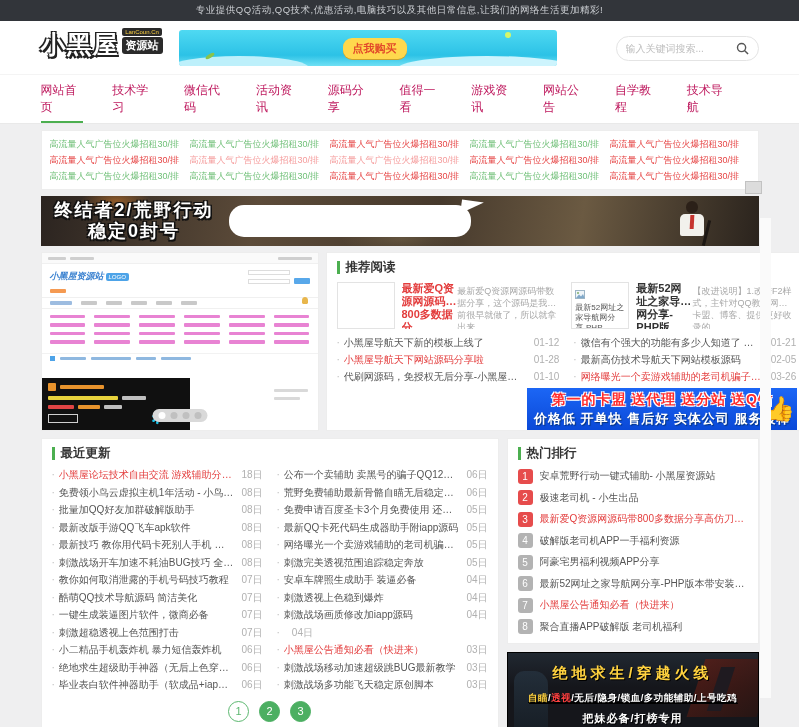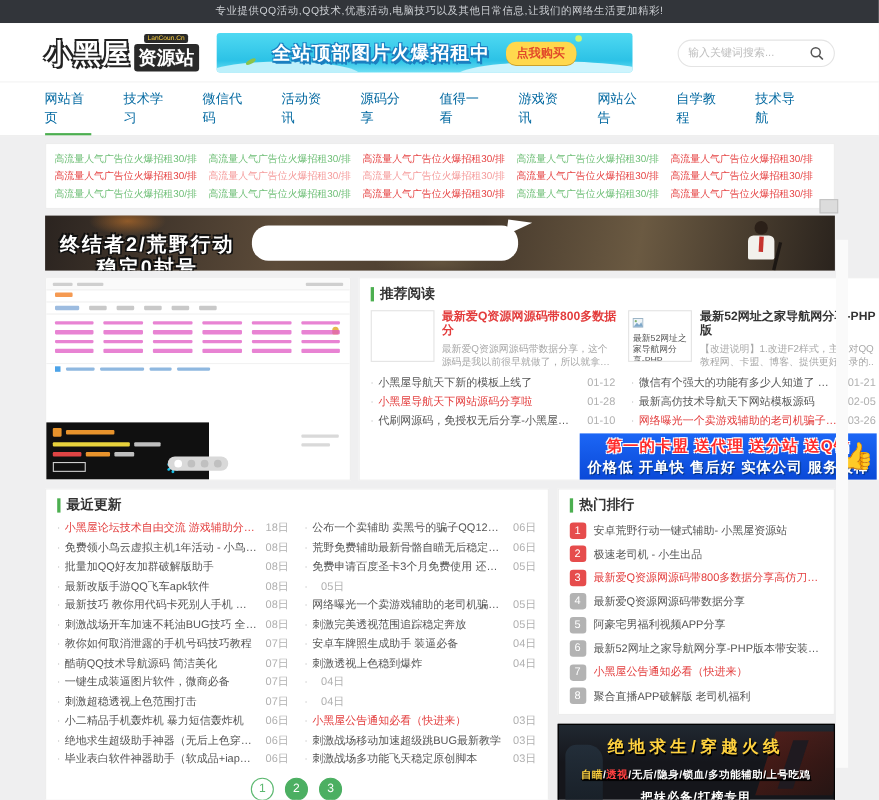--- a/index.html
+++ b/index.html
@@ -7,27 +7,27 @@
   body { background:#efeff0; font-family:"Liberation Sans","DejaVu Sans",sans-serif; position:relative; }
   a { text-decoration:none; cursor:pointer; }
 
   
   .topbar { height:21px; background:#32353a; display:flex; align-items:center; justify-content:center; }
   .topbar span { color:#cdd0d4; font-size:9.5px; letter-spacing:.5px; }
 
   
   .header { background:#fff; padding:7px 0 6px; }
   .header-inner { width:718px; margin:0 auto; display:flex; align-items:center; }
-  .logo { display:flex; align-items:center; height:40px; }
+  .logo { display:flex; align-items:flex-start; height:40px; }
   .logo-main { font-size:25px; font-weight:bold; color:#fff;
       text-shadow:-1.5px -1.5px 0 #222,1.5px -1.5px 0 #222,-1.5px 1.5px 0 #222,1.5px 1.5px 0 #222,2px 2px 0 #222;
       letter-spacing:1px; }
   .logo-right { display:flex; flex-direction:column; align-items:center; margin-left:3px; }
   .logo-domain { font-size:6px; color:#ffd23f; background:#2a2a2a; padding:1px 3px; border-radius:2px; }
-  .logo-sub { margin-top:1px; font-size:17px; font-weight:bold; color:#fff; background:#2a2a2a; padding:1px 4px; border-radius:3px; }
+  .logo-sub { margin-top:1px; font-size:11px; font-weight:bold; color:#fff; background:#2a2a2a; padding:1px 4px; border-radius:3px; }
 
   .top-banner { margin-left:16px; width:378px; height:36px; border-radius:3px; position:relative; overflow:hidden;
       background:linear-gradient(180deg,#4fd9f2 0%,#2cc2e6 70%,#6fe0f4 100%);
       display:flex; align-items:center; justify-content:center; }
   .top-banner:before { content:""; position:absolute; left:-10px; bottom:-14px; width:140px; height:24px; background:#bdf0fb; border-radius:50%; }
   .top-banner:after  { content:""; position:absolute; right:-20px; bottom:-16px; width:180px; height:26px; background:#cdf4fd; border-radius:50%; }
   .tb-text { position:relative; z-index:2; color:#fff; font-weight:bold; font-size:17px; letter-spacing:1px;
       text-shadow:-1px -1px 0 #1b7fc0,1px -1px 0 #1b7fc0,-1px 1px 0 #1b7fc0,1px 1px 0 #1b7fc0,2px 2px 0 #1b7fc0; }
   .tb-btn { position:relative; z-index:2; margin-left:14px; background:#ffd84d; color:#e2492a; font-size:11px; font-weight:bold;
       border-radius:9px; padding:3px 10px; box-shadow:0 1px 0 #caa12d; white-space:nowrap; }
@@ -36,40 +36,40 @@
 
   .search { margin-left:auto; width:143px; height:25px; border:1px solid #e4e4e4; border-radius:13px; background:#fff;
       display:flex; align-items:center; padding:0 9px; }
   .search input { border:none; outline:none; flex:1; font-size:10px; color:#666; min-width:0; background:transparent; font-family:inherit; }
   .search input::placeholder { color:#bdbdbd; }
   .search svg { flex:none; }
 
   
   .nav { background:#fff; border-top:1px solid #f4f4f4; border-bottom:1px solid #e9e9e9; }
   .nav-inner { width:718px; margin:0 auto; display:flex; }
-  .nav-item { font-size:12px; color:#0369a1; padding:7px 0 5px; margin-right:29px; border-bottom:2px solid transparent; }
+  .nav-item { font-size:12px; color:#be185d; padding:7px 0 5px; margin-right:29px; border-bottom:2px solid transparent; }
   .nav-item.active { border-bottom-color:#4caf50; }
 
   
   .container { width:718px; margin:6px auto 0; }
   .card { background:#fff; border:1px solid #ededed; }
 
   
   .ad-card { padding:5px 8px; margin-bottom:6px; position:relative; }
   .ad-row { display:flex; }
   .ad-link { flex:1; font-size:9px; line-height:16px; white-space:nowrap; overflow:hidden; }
   .c-red { color:#e64545; } .c-salmon { color:#f59c9c; } .c-green { color:#6fbf77; }
   .ad-corner { position:absolute; right:-4px; bottom:-5px; width:17px; height:13px; background:#dcdcdc; border:1px solid #c2c2c2; }
 
   
   .game-banner { display:block; height:50px; margin-bottom:6px; position:relative; overflow:hidden;
       background:linear-gradient(100deg,#2b2420 0%,#5c4b39 30%,#46392c 55%,#6b5a42 75%,#2a231d 100%); }
   .game-banner:before { content:""; position:absolute; left:40px; top:-8px; width:70px; height:26px; background:radial-gradient(closest-side,#c8762a,transparent); opacity:.6; }
   .game-banner:after { content:""; position:absolute; left:300px; top:28px; width:120px; height:30px; background:radial-gradient(closest-side,#7a6a4d,transparent); opacity:.5; }
-  .gb-text { position:absolute; left:14px; top:16px; text-align:center; z-index:3; }
+  .gb-text { position:absolute; left:14px; top:4px; text-align:center; z-index:3; }
   .gb-text div { color:#fff; font-weight:bold; font-size:18px; line-height:21px; letter-spacing:2px;
       text-shadow:-1.5px -1.5px 0 #111,1.5px -1.5px 0 #111,-1.5px 1.5px 0 #111,1.5px 1.5px 0 #111; }
   .gb-bubble { position:absolute; left:188px; top:9px; width:242px; height:32px; background:#fff; border-radius:15px; z-index:2; }
   .gb-bubble:after { content:""; position:absolute; right:-12px; top:-4px; width:0; height:0;
       border-left:22px solid #fff; border-bottom:14px solid transparent; transform:rotate(8deg); }
   .gb-char { position:absolute; right:52px; top:5px; width:30px; height:44px; z-index:2; }
   .gb-head { width:12px; height:12px; border-radius:50% 50% 45% 45%; background:#2b2018; margin:0 auto; }
   .gb-shirt { width:24px; height:22px; background:#f2f1ec; border-radius:5px 5px 2px 2px; margin:1px auto 0; position:relative; }
   .gb-tie { position:absolute; left:10px; top:1px; width:4px; height:14px; background:#c6342e; transform:rotate(3deg); }
   .gb-gun { position:absolute; right:-4px; top:6px; width:3px; height:26px; background:#1c1713; transform:rotate(14deg); }
@@ -118,21 +118,21 @@
 
   .featured { display:flex; margin-top:6px; gap:10px; }
   .feat { width:50%; display:flex; min-width:0; }
   .thumb { width:58px; height:47px; border:1px solid #e3e3e3; margin-right:7px; flex:none; position:relative; overflow:hidden; background:#fff; }
   .ta-top { height:7px; background:#cfe3f5; border-bottom:1px solid #b8d2ea; }
   .ta-line { height:2.5px; background:#d8d8d8; margin:4px 5px 0; border-radius:1px; }
   .ta-line.b { background:#a9c6e4; }
   .thumb-b { padding:2px 3px; }
   .tb-alt { font-size:8px; color:#555; line-height:10px; display:block; }
   .broken-ico { display:inline-block; vertical-align:middle; margin-right:1px; }
-  .feat-body { min-width:0; display:flex; flex-direction:column; }
+  .feat-body { min-width:0; display:flex; flex-direction:row; }
   .feat-title { font-size:11px; font-weight:bold; color:#333; line-height:13px; display:-webkit-box; -webkit-line-clamp:2; -webkit-box-orient:vertical; overflow:hidden; }
   .feat-title.red { color:#e33c3c; }
   .feat-desc { margin-top:3px; font-size:9px; color:#a8a8a8; line-height:12px; display:-webkit-box; -webkit-line-clamp:2; -webkit-box-orient:vertical; overflow:hidden; }
 
   .rec-lists { display:flex; margin-top:5px; gap:14px; }
   .rlist { width:50%; min-width:0; }
   .litem { display:flex; align-items:center; font-size:10px; line-height:17px; color:#555; }
   .litem .dt { color:#bbb; margin-right:4px; flex:none; }
   .litem .tx { flex:1; overflow:hidden; text-overflow:ellipsis; white-space:nowrap; color:#555; }
   .litem .tx.red { color:#e33c3c; }
@@ -190,21 +190,20 @@
     <a class="logo">
       <span class="logo-main">小黑屋</span>
       <span class="logo-right">
         <span class="logo-domain">LanCoun.Cn</span>
         <span class="logo-sub">资源站</span>
       </span>
     </a>
     <a class="top-banner">
       <span class="tb-leaf"></span>
       <span class="tb-star"></span>
-      <span class="tb-text">全站顶部图片火爆招租中</span>
       <span class="tb-btn">点我购买</span>
     </a>
     <div class="search">
       <input placeholder="输入关键词搜索..." style="">
       <svg width="13" height="13" viewBox="0 0 14 14">
         <circle cx="6" cy="6" r="4.4" fill="none" stroke="#555" stroke-width="1.5"></circle>
         <line x1="9.4" y1="9.4" x2="13" y2="13" stroke="#555" stroke-width="1.6"></line>
       </svg>
     </div>
   </div>
@@ -266,20 +265,34 @@
         </div>
     </div>
   </a>
 
   <div class="row1">
     <div class="card carousel-card">
       <div class="mini-top">
         <i class="mini-dash" style="width:18px"></i>
           <i class="mini-dash" style="width:24px"></i>
         <i class="mini-dash" style="width:34px;margin-left:auto"></i>
+      </div>
+      <div class="mini-logo-row">
+        <span class="mini-logo">小黑屋资源站</span>
+        <span class="mini-logo-badge">LOGO</span>
+        <span class="mini-login">
+          <span class="fld">
+              <i></i>
+              <b style="visibility:hidden"></b>
+            </span>
+          <span class="fld">
+              <i></i>
+              <b></b>
+            </span>
+        </span>
       </div>
       <div class="mini-orange"></div>
       <div class="mini-bell"></div>
       <div class="mini-toolbar">
         <i></i>
           <i></i>
           <i></i>
           <i></i>
           <i></i>
           <i></i>
@@ -517,20 +530,21 @@
               <span class="tx">荒野免费辅助最新骨骼自瞄无后稳定大号</span>
               <span class="dd">06日</span>
             </a>
             <a class="litem">
               <span class="dt">·</span>
               <span class="tx">免费申请百度圣卡3个月免费使用 还送爱奇艺</span>
               <span class="dd">05日</span>
             </a>
             <a class="litem">
               <span class="dt">·</span>
+              <span class="tx">最新QQ卡死代码生成器助手附iapp源码</span>
               <span class="dd">05日</span>
             </a>
             <a class="litem">
               <span class="dt">·</span>
               <span class="tx">网络曝光一个卖游戏辅助的老司机骗子QQ</span>
               <span class="dd">05日</span>
             </a>
             <a class="litem">
               <span class="dt">·</span>
               <span class="tx">刺激完美透视范围追踪稳定奔放</span>
@@ -541,20 +555,21 @@
               <span class="tx">安卓车牌照生成助手 装逼必备</span>
               <span class="dd">04日</span>
             </a>
             <a class="litem">
               <span class="dt">·</span>
               <span class="tx">刺激透视上色稳到爆炸</span>
               <span class="dd">04日</span>
             </a>
             <a class="litem">
               <span class="dt">·</span>
+              <span class="tx">刺激战场画质修改加iapp源码</span>
               <span class="dd">04日</span>
             </a>
             <a class="litem">
               <span class="dt">·</span>
               <span class="dd">04日</span>
             </a>
             <a class="litem">
               <span class="dt">·</span>
               <span class="tx red">小黑屋公告通知必看（快进来）</span>
               <span class="dd">03日</span>
@@ -592,21 +607,21 @@
             <a class="hot-item">
               <span class="hot-badge red">2</span>
               <span class="hot-text">极速老司机 - 小生出品</span>
             </a>
             <a class="hot-item">
               <span class="hot-badge red">3</span>
               <span class="hot-text red">最新爱Q资源网源码带800多数据分享高仿刀网模板</span>
             </a>
             <a class="hot-item">
               <span class="hot-badge gray">4</span>
-              <span class="hot-text">最新爱Q资源网源码带数据分享</span>
+              <span class="hot-text">破解版老司机APP一手福利资源</span>
             </a>
             <a class="hot-item">
               <span class="hot-badge gray">5</span>
               <span class="hot-text">阿豪宅男福利视频APP分享</span>
             </a>
             <a class="hot-item">
               <span class="hot-badge gray">6</span>
               <span class="hot-text">最新52网址之家导航网分享-PHP版本带安装教程-QQ技术</span>
             </a>
             <a class="hot-item">

